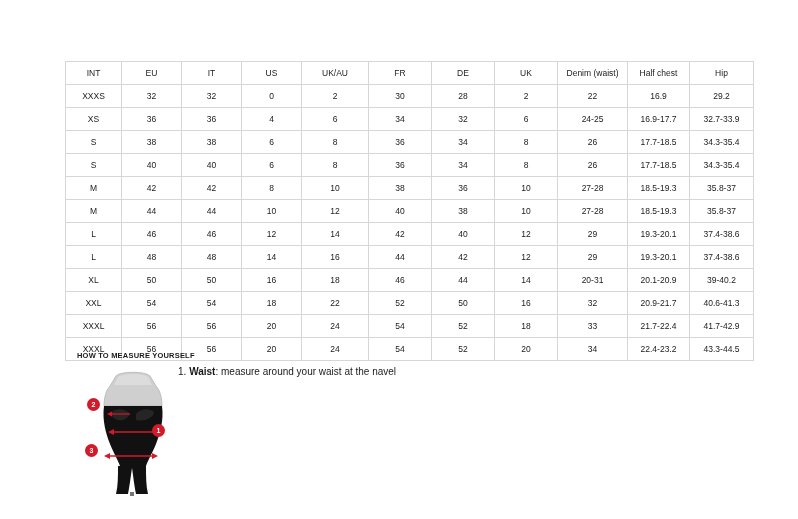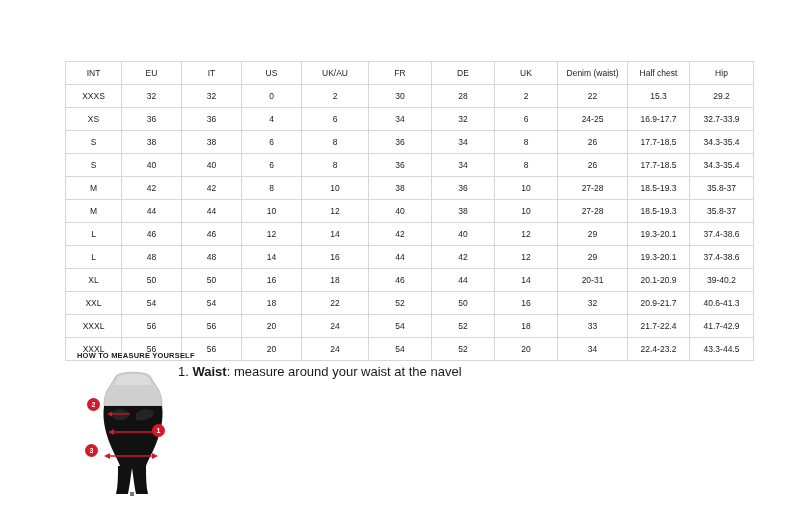--- a/index.html
+++ b/index.html
@@ -79,21 +79,21 @@
     width: 110px;
     height: 130px;
   }
   .steps {
     position: absolute;
     left: 178px;
     top: 366px;
     width: 400px;
   }
   .step {
-    font-size: 13px;
+    font-size: 10px;
     line-height: 11px;
     margin-bottom: 12px;
     color: #1a1a1a;
   }
   .step b { font-weight: bold; }
   .num-badge {
     position: absolute;
     width: 13px;
     height: 13px;
     border-radius: 50%;
@@ -147,21 +147,21 @@
         <tr>
           <td>XXXS</td>
           <td>32</td>
           <td>32</td>
           <td>0</td>
           <td>2</td>
           <td>30</td>
           <td>28</td>
           <td>2</td>
           <td>22</td>
-          <td>15.3</td>
+          <td>16.9</td>
           <td>29.2</td>
         </tr>
         <tr>
           <td>XS</td>
           <td>36</td>
           <td>36</td>
           <td>4</td>
           <td>6</td>
           <td>34</td>
           <td>32</td>

